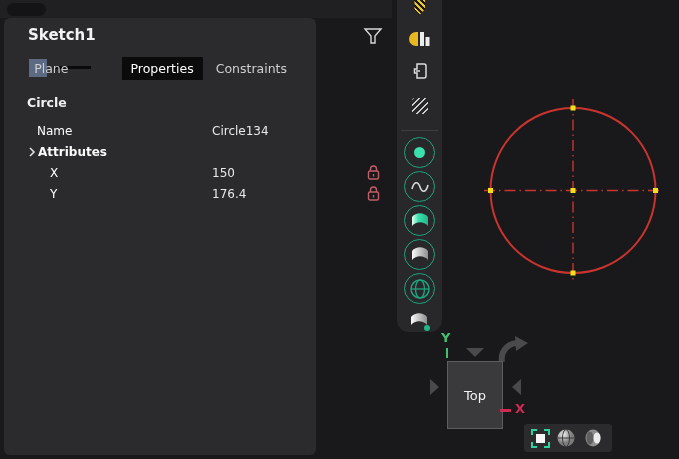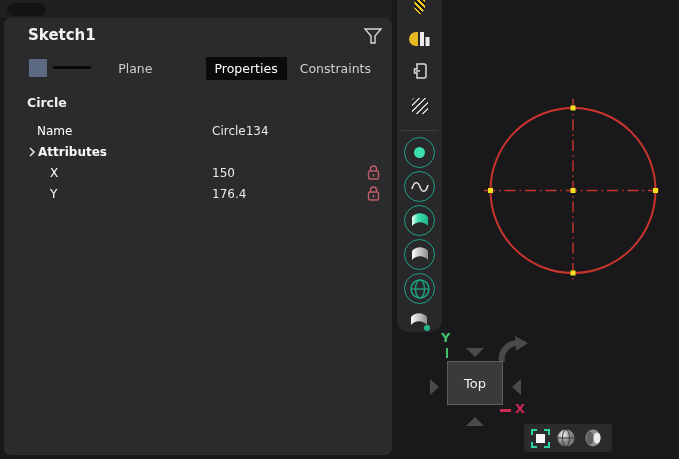--- a/index.html
+++ b/index.html
@@ -3,27 +3,27 @@
 <meta charset="utf-8">
 <style>
   * { margin:0; padding:0; box-sizing:border-box; }
   html,body { width:679px; height:459px; overflow:hidden; background:#19191b;
               font-family:"DejaVu Sans", sans-serif; }
   .abs { position:absolute; }
 
   
   #top-strip { left:0; top:0; width:392px; height:18px; background:#202023; }
   #top-pill  { left:7px; top:3px; width:39px; height:13px; background:#141417; border-radius:7px; }
-  #panel { left:4px; top:18px; width:388px; height:437px; background:#2b2b2e;
+  #panel { left:4px; top:18px; width:312px; height:437px; background:#2b2b2e;
            border-radius:6px; color:#d8d8d8; }
   #panel-title { left:24px; top:8px; font-size:15px; font-weight:bold; color:#f2f2f2; }
   #filter-btn { left:357px; top:6px; width:24px; height:24px; }
   #swatch { left:25px; top:41px; width:18px; height:18px; background:#5c6a84; }
   #line-preview { left:49px; top:48px; width:38px; height:3px; background:#0a0a0a; }
-  #tabs { right:12px; top:38px; height:24px; display:flex; align-items:center; gap:4px; }
+  #tabs { right:20px; top:38px; height:24px; display:flex; align-items:center; gap:4px; }
   .tab { font-size:12.5px; color:#cfcfcf; padding:4px 9px; cursor:default; }
   .tab.active { background:#0b0b0b; color:#ffffff;margin-left:40px; }
   #section-title { left:23px; top:77px; font-size:12.5px; font-weight:bold; color:#f0f0f0; }
 
   #rows { left:10px; top:102px; width:376px; }
   .row { position:relative; height:21px; display:flex; align-items:center; font-size:12px; }
   .row .label { position:absolute; color:#ffffff; }
   .row .value { position:absolute; left:198px; color:#e9e9e9; }
   .row.hl { background:#3c3c46; }
   .row .chev { position:absolute; left:13px; width:10px; height:10px; }
@@ -47,21 +47,21 @@
   #ico-hatch { top:98px; width:16px; height:16px; border-radius:3px;
      background:repeating-linear-gradient(135deg,#cfcfcf 0 1.5px,transparent 1.5px 4.5px); }
 
   
   #canvas { left:392px; top:0; width:287px; height:459px; background:#0e0e0f; z-index:-1; }
   #sketch-svg { left:0; top:0; width:679px; height:459px; pointer-events:none; }
 
   
   #axis-y-label { left:441px; top:330px; color:#43bf6d; font-weight:bold; font-size:13px; }
   #axis-y-tick { left:446px; top:348px; width:2px; height:10px; background:#43bf6d; }
-  #view-cube { left:447px; top:361px; width:56px; height:44px; background:#3a3a3d;
+  #view-cube { left:447px; top:361px; width:56px; height:68px; background:#3a3a3d;
                border:1px solid #5d5d60; display:flex; align-items:center; justify-content:center;
                color:#f2f2f2; font-size:13px; }
   .tri { width:0; height:0; position:absolute; }
   #tri-left  { left:430px; top:379px; border-top:8px solid transparent; border-bottom:8px solid transparent; border-left:9px solid #4a4a4d; }
   #tri-right { left:512px; top:379px; border-top:8px solid transparent; border-bottom:8px solid transparent; border-right:9px solid #4a4a4d; }
   #tri-top   { left:466px; top:348px; border-left:9px solid transparent; border-right:9px solid transparent; border-top:9px solid #4a4a4d; }
   #tri-bottom{ left:466px; top:417px; border-left:9px solid transparent; border-right:9px solid transparent; border-bottom:9px solid #4a4a4d; }
   #rot-arrow { left:495px; top:334px; width:36px; height:36px; }
   #axis-x-tick { left:500px; top:409px; width:11px; height:3px; background:#cf2a52; }
   #axis-x-label { left:515px; top:401px; color:#cf2a52; font-weight:bold; font-size:13px; }

